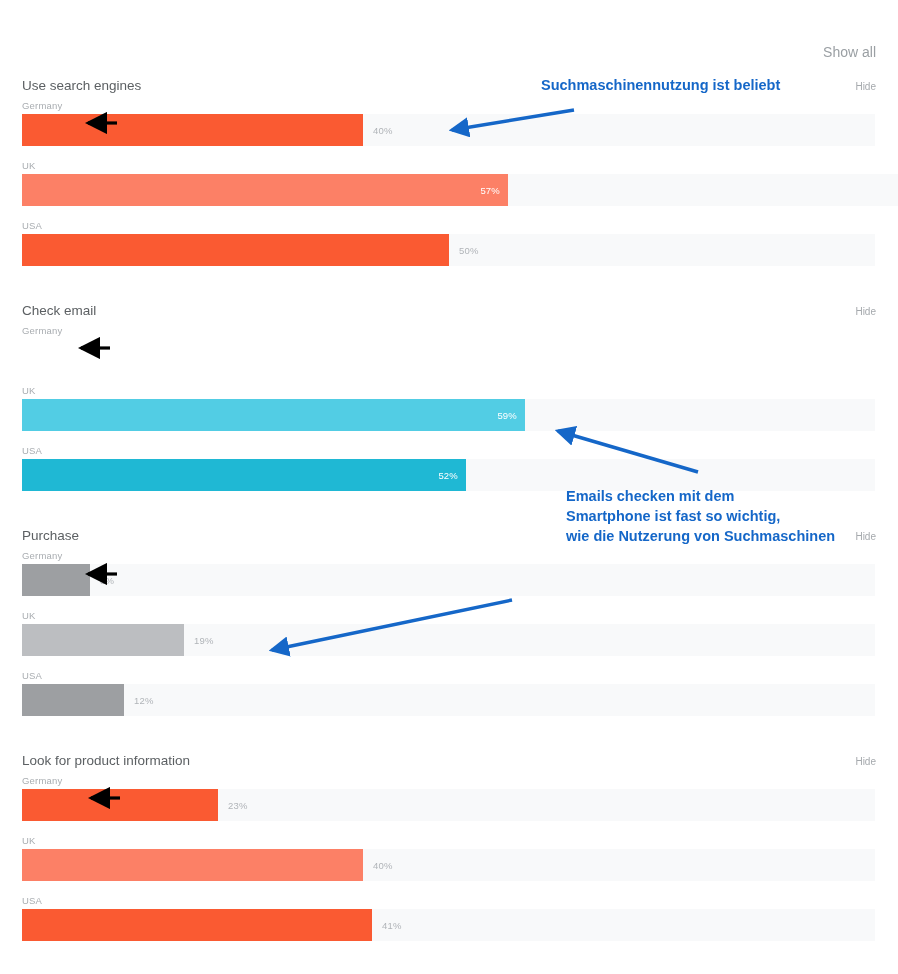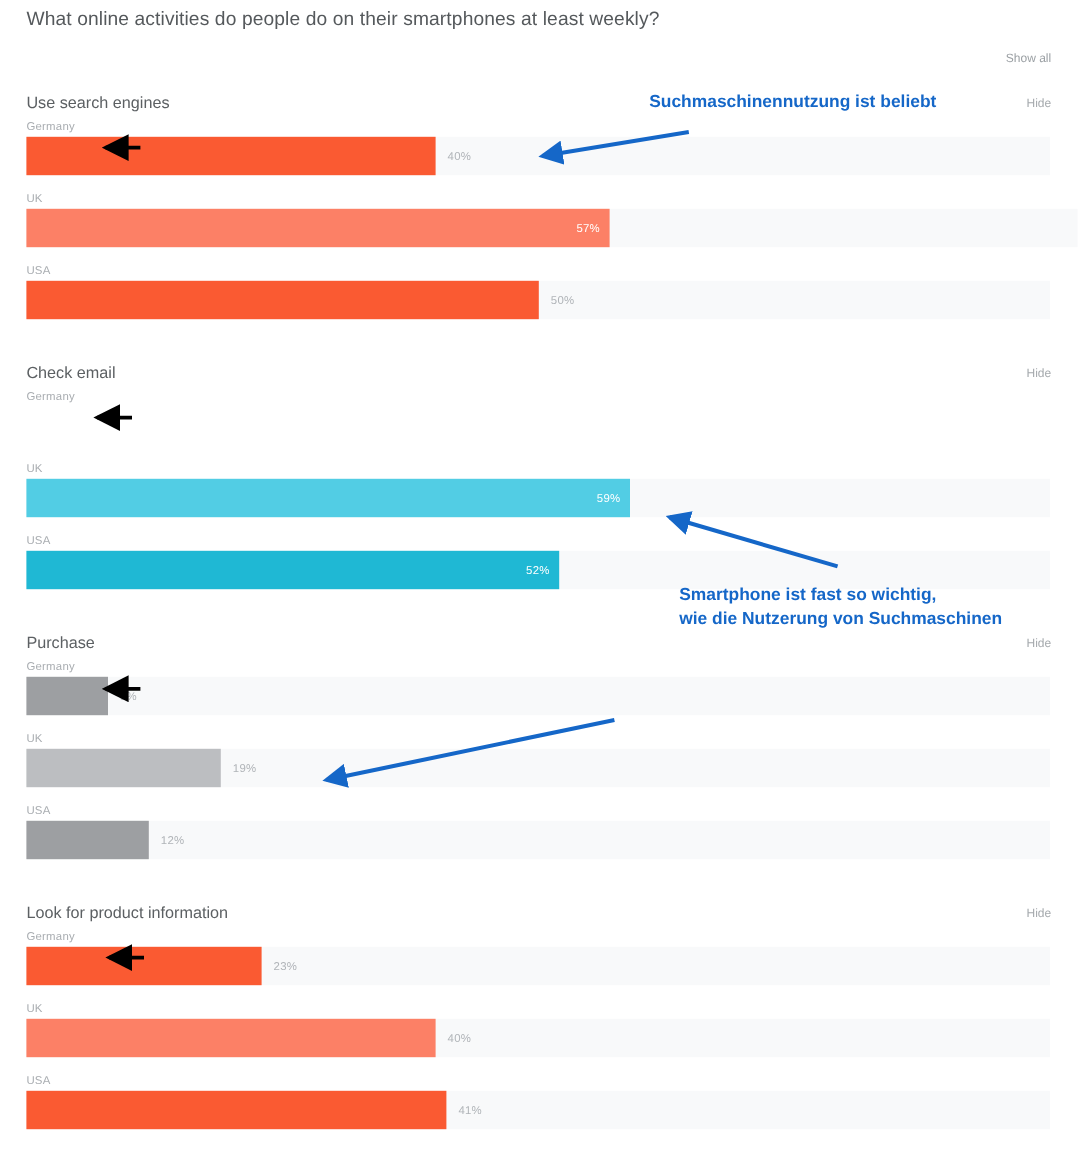--- a/index.html
+++ b/index.html
@@ -14,21 +14,21 @@
   #page{position:relative;width:898px;height:974px;}
 
   .page-title{
     position:absolute;left:22px;top:8px;
     font-size:16px;color:#55595c;font-weight:400;
     letter-spacing:0.1px;white-space:nowrap;
   }
 
   .show-all{
     position:absolute;right:22px;top:44px;
-    font-size:10px;color:#9a9fa3;
+    font-size:14px;color:#9a9fa3;
   }
 
   .section{position:absolute;left:0;width:898px;}
   .section-head{position:relative;height:22px;}
   .section-title{
     position:absolute;left:22px;top:0;
     font-size:13.5px;color:#5c6063;font-weight:400;white-space:nowrap;
   }
   .hide-link{
     position:absolute;right:22px;top:3px;
@@ -66,21 +66,20 @@
     font-weight:600;
     line-height:20px;
     white-space:nowrap;
   }
 </style>
 </head>
 <body>
 
 <div id="page">
 
-  <div class="page-title">What online activities do people do on their smartphones at least weekly?</div>
 
   <div class="show-all">Show all</div>
 
   <div id="sections">
       <div class="section" style="top: 78px;">
         <div class="section-head">
           <div class="section-title">Use search engines</div>
           <div class="hide-link">Hide</div>
         </div>
         <div class="row">
@@ -218,17 +217,18 @@
     </g>
     <g>
       <line x1="512" y1="600" x2="272" y2="650" stroke="#1567c8" stroke-width="3.4" marker-end="url(#bl)"></line>
     </g>
   </svg>
 
   <div class="anno" style="left:541px;top:75px;text-align:right;">
       <div>Suchmaschinennutzung ist beliebt</div>
     </div>
   <div class="anno" style="left:566px;top:486px;">
+      <div>Emails checken mit dem</div>
       <div>Smartphone ist fast so wichtig,</div>
       <div> wie die Nutzerung von Suchmaschinen</div>
     </div>
 
 </div>
 
 </body></html>

